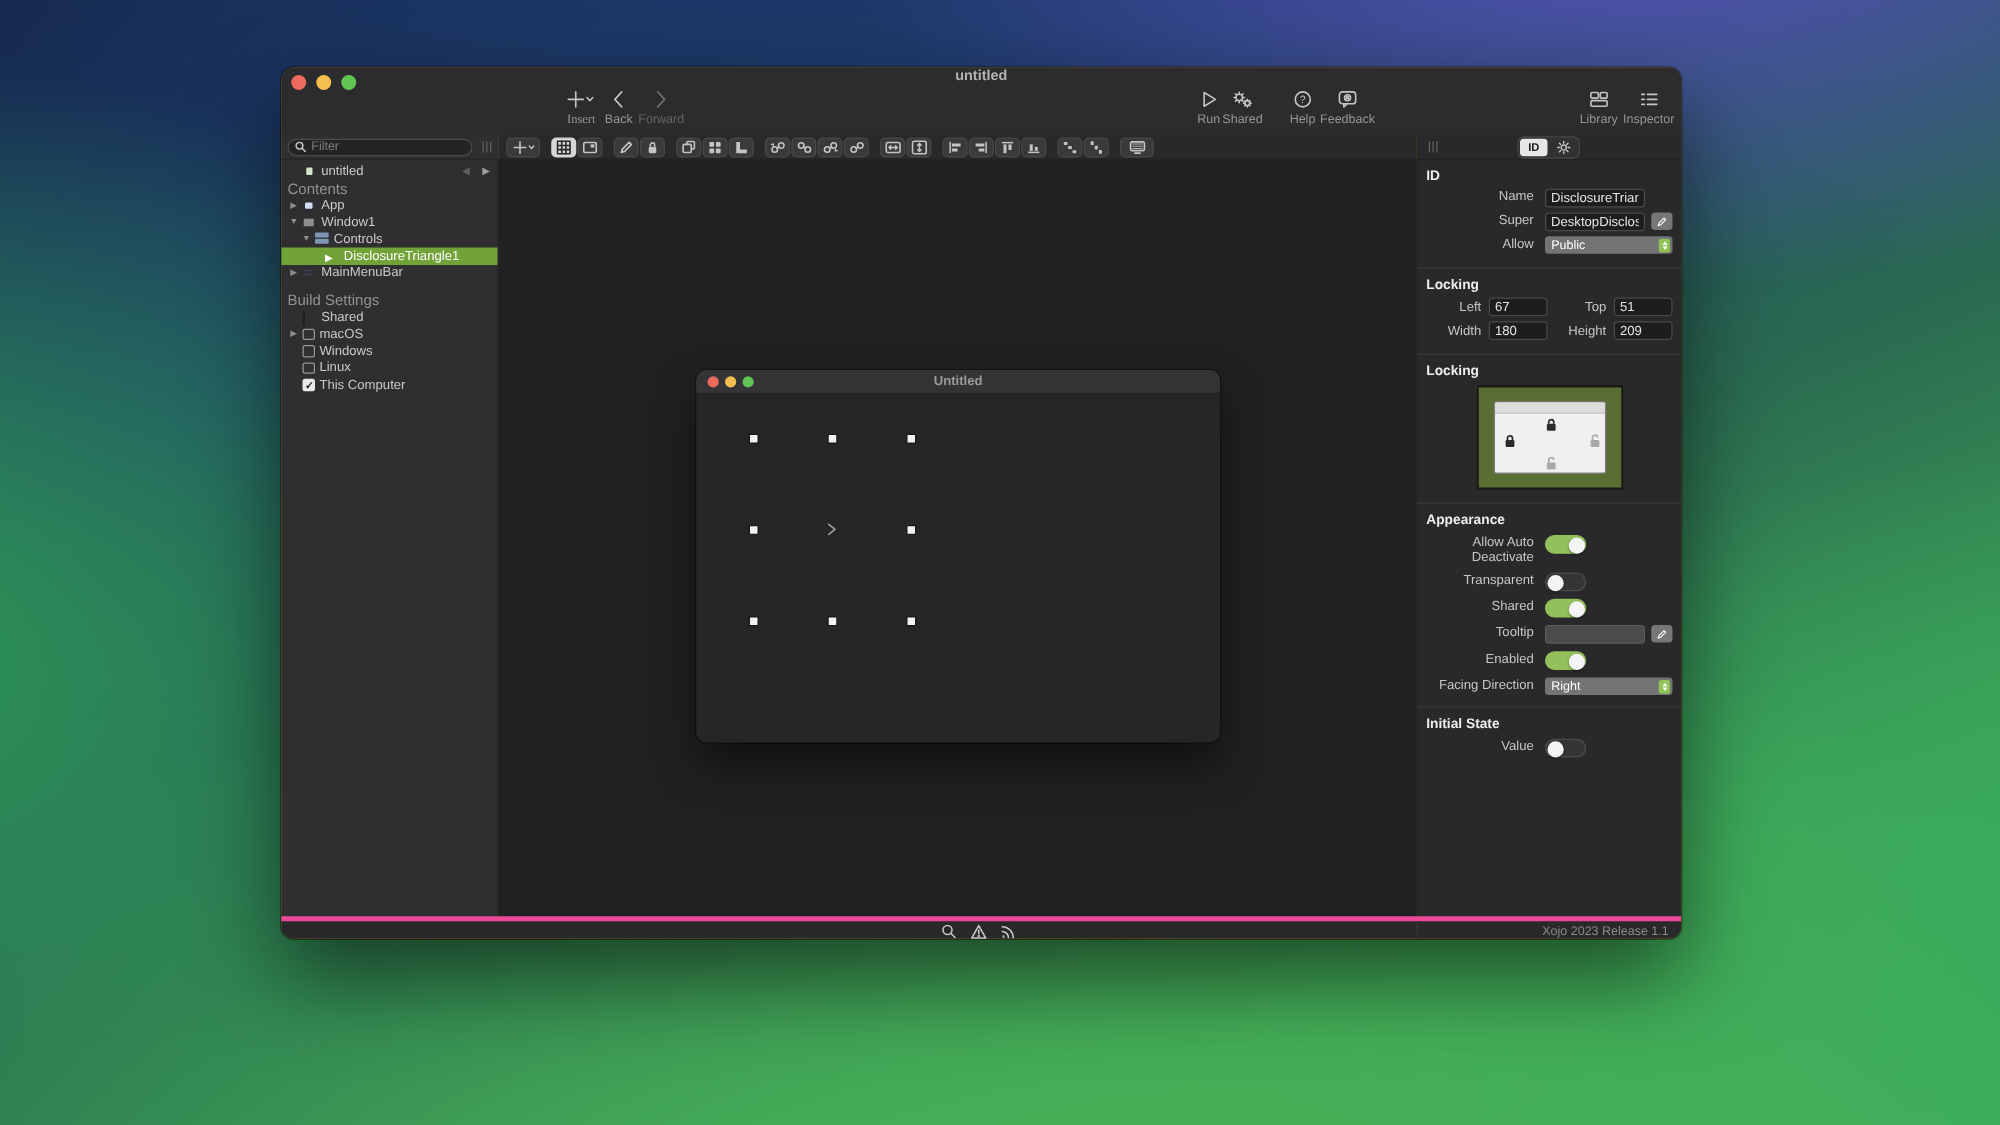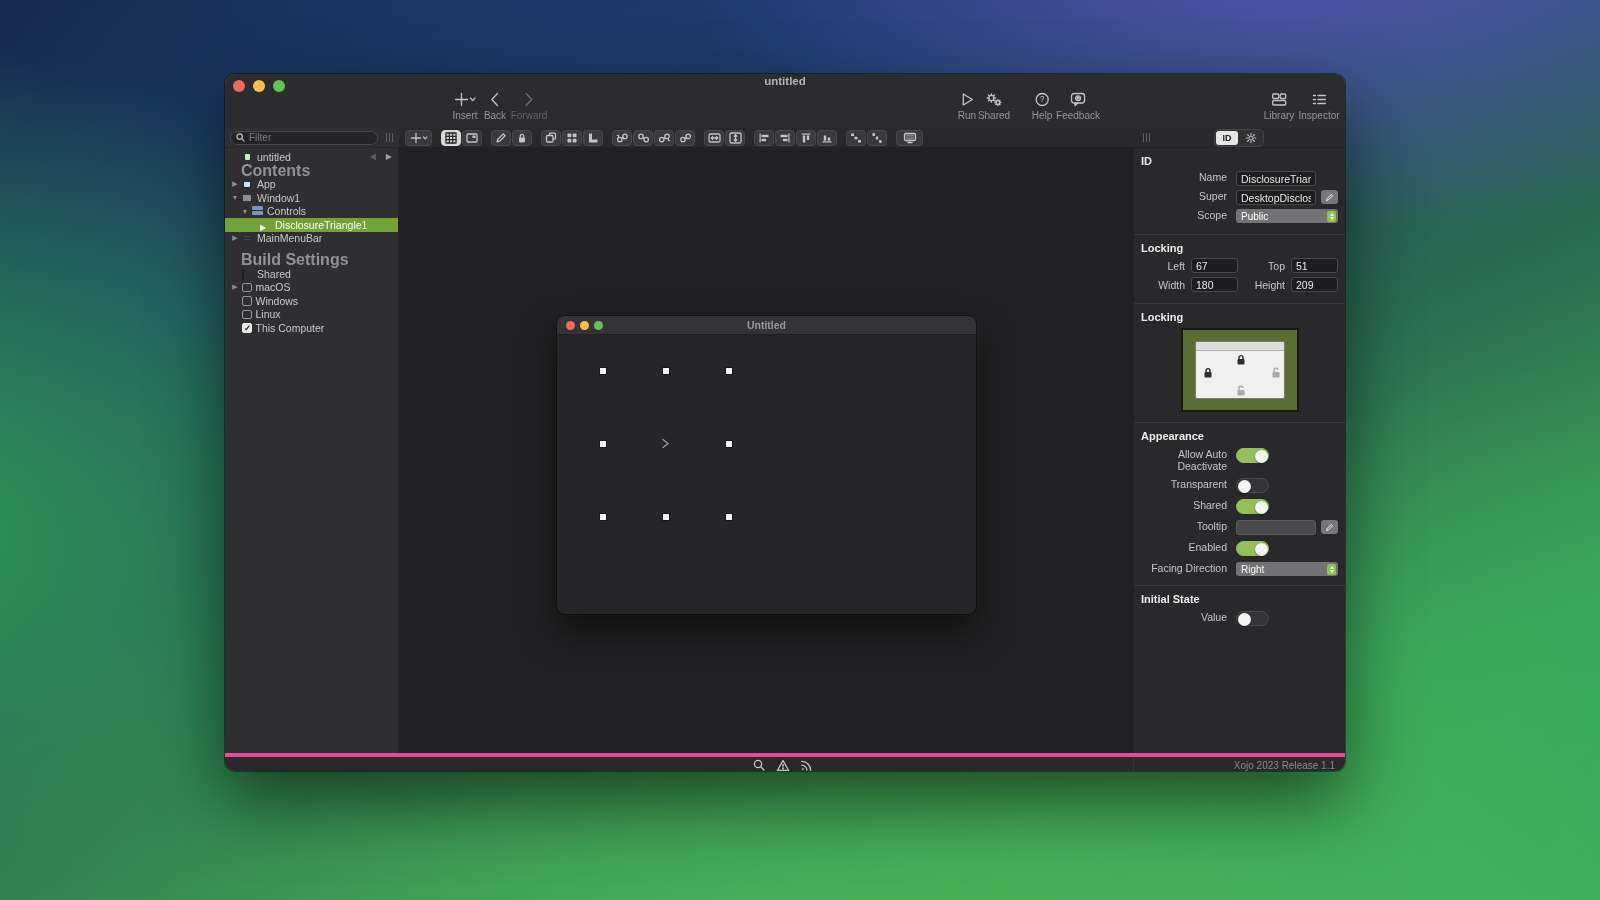--- a/index.html
+++ b/index.html
@@ -13,21 +13,21 @@
       radial-gradient(1700px 980px at 52% 118%, #48b457 0%, rgba(72,180,87,0) 62%),
       radial-gradient(1300px 760px at 108% 88%, #37aa5e 0%, rgba(55,170,94,0) 58%),
       linear-gradient(158deg, #16294f 0%, #1d3e6b 26%, #2a6a51 56%, #3da355 80%, #49b257 100%);
   }
   svg { display:block; }
   .stroke { fill:none; stroke:#c4c4c6; stroke-width:1.3; stroke-linecap:round; stroke-linejoin:round; }
 
   
   .app { position:absolute; left:225px; top:54px; width:1120px; height:697px;
          background:#a16207; border-radius:10px; overflow:hidden;
-         box-shadow:0 30px 70px rgba(0,0,0,.55), 0 0 0 1px rgba(0,0,0,.4);margin-top:20px; }
+         box-shadow:0 30px 70px rgba(0,0,0,.55), 0 0 0 1px rgba(0,0,0,.4); }
 
   
   .hdr { position:absolute; left:0; top:0; right:0; height:54px; background:#2c2c2e; }
   .tl { position:absolute; top:6px; width:12px; height:12px; border-radius:50%; }
   .tl.r { left:8px;  background:#ed6a5e; }
   .tl.y { left:28px; background:#f5bf4f; }
   .tl.g { left:48px; background:#61c454; }
   .win-title { position:absolute; top:1px; left:0; right:0; text-align:center;
                font-size:11.5px; font-weight:bold; color:#b4b4b6; }
   .tool { position:absolute; top:18px; display:flex; flex-direction:column; align-items:center; gap:3px;
@@ -71,21 +71,21 @@
          border-right:1px solid #232325; }
   .canvas { position:absolute; left:174px; top:0; bottom:0; width:734px; background:#212123; }
   .insp { position:absolute; left:908px; top:0; bottom:0; width:212px; background:#29292b;
           border-left:1px solid #232325; color:#c6c6c8; }
 
   
   .nrow { height:13.5px; display:flex; align-items:center; font-size:10.5px; color:#c9c9cb; position:relative; }
   .nrow .disc { width:8px; font-size:7px; color:#8e8e90; text-align:center; margin-left:6px; }
   .nrow .disc.l2 { margin-left:16px; }
   .nrow .spacer { width:8px; margin-left:6px; }
-  .nhead { height:14px; display:flex; align-items:center; font-size:16px; font-weight:bold; color:#929294; padding-left:16px; }
+  .nhead { height:14px; display:flex; align-items:center; font-size:12px; font-weight:normal; color:#929294; padding-left:5px; }
   .nicon { width:11px; height:10px; margin:0 4px 0 3px; position:relative; flex:0 0 auto; }
   .nrow.selected { background:#71a338; color:#ffffff; }
   .projrow .arrows { position:absolute; right:6px; display:flex; gap:10px; font-size:8px; }
   .projrow .arrows .a1 { color:#606062; } .projrow .arrows .a2 { color:#9c9c9e; }
 
   .ic-doc { background:#54a44c; border-radius:2px; width:10px; height:10px; }
   .ic-doc::after { content:""; position:absolute; left:2.5px; top:2px; width:5px; height:6px; background:#cfe6c8; border-radius:1px; }
   .ic-app { background:#3f7fd4; border-radius:2px; width:10px; height:10px; }
   .ic-app::after { content:""; position:absolute; left:2px; top:3px; width:6px; height:4.5px; background:#cfe0f5; border-radius:1px; }
   .ic-win { background:#d2d2d4; border-radius:1.5px; width:10px; height:10px; }
@@ -154,21 +154,21 @@
 <body>
 
 <div class="app">
 
   <div class="hdr">
     <span class="tl r"></span>
     <span class="tl y"></span>
     <span class="tl g"></span>
     <div class="win-title">untitled</div>
 
-    <div class="tool" style="left:240px;">
+    <div class="tool" style="left:240px;font-family:Liberation Serif, serif;">
       <span>
         <svg width="22" height="15" viewBox="0 0 22 15">
             <g class="stroke" stroke-width="1.5">
               <line x1="7" y1="1.5" x2="7" y2="13.5"></line>
               <line x1="1" y1="7.5" x2="13" y2="7.5"></line>
               <path d="M16 6l2.3 2.6L20.6 6" stroke-width="1.2"></path>
             </g>
           </svg>
       </span>
       <span class="lbl">Insert</span>
@@ -598,21 +598,21 @@
         <div class="irow">
           <span class="ilabel">Super</span>
           <input class="ifield grow" value="DesktopDisclosureTr" style="">
           <span class="editbtn">
             <svg width="9" height="9" viewBox="0 0 12 12">
                 <path d="M2 10l.9-2.7L8.3 1.9l1.8 1.8-5.4 5.4L2 10z" fill="none" stroke="#fff" stroke-width="1.2" stroke-linejoin="round"></path>
               </svg>
           </span>
         </div>
         <div class="irow">
-          <span class="ilabel">Scope</span>
+          <span class="ilabel">Allow</span>
           <span class="dropdown">
             <span>Public</span>
             <span class="stepper">
                 <i class="up"></i>
                 <i class="dn"></i>
               </span>
           </span>
         </div>
       </div>
 

